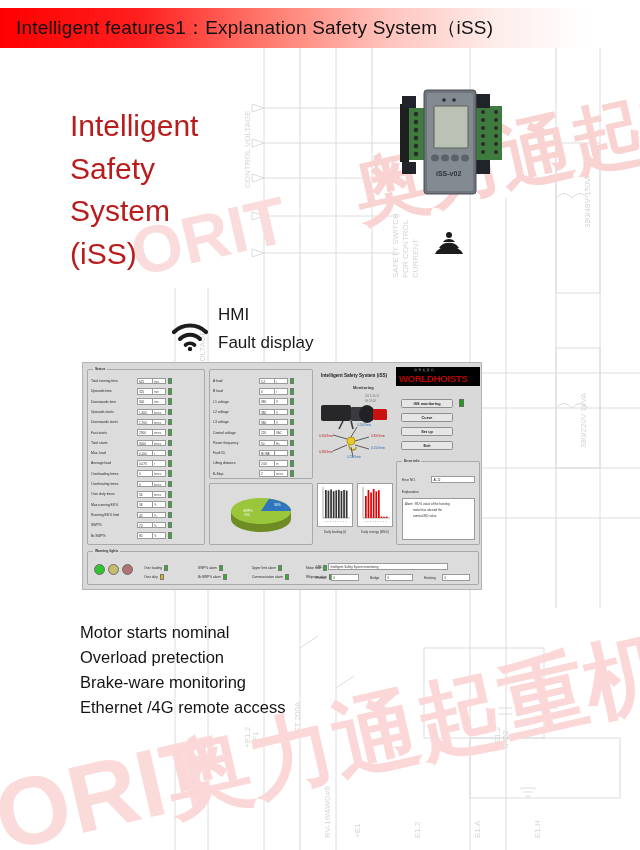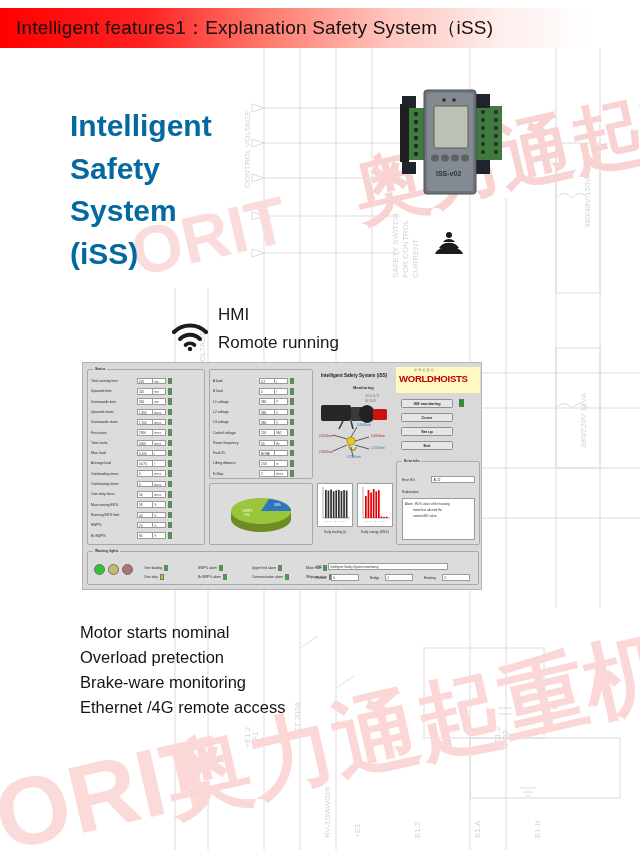--- a/index.html
+++ b/index.html
@@ -34,21 +34,21 @@
     pointer-events: none; white-space: nowrap; z-index: 1;
   }
   .wm1 { left: -6px; top: 690px; font-size: 96px; transform: rotate(-13deg); color: #fbdada; }
   .wm2 { left: 160px; top: 620px; font-size: 86px; transform: rotate(-13deg); color: #fbd7d7; }
   .wm3 { left: 350px; top: 48px; font-size: 74px; transform: rotate(-13deg); color: #f9d2d2; }
   .wm4 { left: 130px; top: 150px; font-size: 66px; transform: rotate(-13deg); color: #fbdcdc; }
 
   
   .hero {
     position: absolute; left: 70px; top: 105px; z-index: 4;
-    color: #0369a1; font-size: 30px; font-weight: bold; line-height: 1.42;
+    color: #b91c1c; font-size: 30px; font-weight: normal; line-height: 1.42;
   }
   .hero div { white-space: nowrap; }
 
   
   .device { position: absolute; left: 396px; top: 78px; width: 110px; height: 140px; z-index: 4; }
 
   
   .signal-ico { position: absolute; left: 432px; top: 230px; width: 34px; height: 26px; z-index: 4; }
 
   
@@ -80,21 +80,21 @@
     border-left: none; font-size: 3px; padding-left: 1px; line-height: 6.6px; color: #555; overflow: hidden; }
   .row .led { width: 4px; height: 6.6px; background: #2fb02f; border: .5px solid #777; margin-left: 2px; }
 
   .hmi-head-title {
     position: absolute; font-size: 4.6px; font-weight: bold; color: #1b1b1b; white-space: nowrap;
   }
   .hmi-head-sub { position: absolute; font-size: 4px; font-weight: bold; color: #333; white-space: nowrap; }
   .hmi-ts { position: absolute; font-size: 2.8px; color: #777; white-space: nowrap; }
 
   .brand-box {
-    position: absolute; left: 313px; top: 4px; width: 84px; height: 26px; background: #fef9c3;
+    position: absolute; left: 313px; top: 4px; width: 84px; height: 19px; background: #000000;
   }
   .brand-cn { position: absolute; left: 18px; top: 1px; font-size: 3.2px; color: #8a8a8a; letter-spacing: 1px; }
   .brand-main { position: absolute; left: 3px; top: 6px; font-size: 9.6px; font-weight: bold; color: #c00000;
     letter-spacing: -.3px; white-space: nowrap; }
 
   .hbtn {
     position: absolute; width: 52px; height: 9px; background: #e6e6e6; border: 1px solid #8f8f8f;
     border-radius: 1.5px; font-size: 3.8px; font-weight: bold; color: #222;
     display: flex; align-items: center; justify-content: center;
   }
@@ -267,21 +267,21 @@
 </svg>
 
 <div class="hmi-label">
   <svg class="wifi" viewBox="0 0 36 28">
     <path d="M 2 9 a 23 23 0 0 1 32 0" stroke="#1c1c1c" stroke-width="4.2" fill="none" stroke-linecap="round"></path>
     <path d="M 8 16 a 14 14 0 0 1 20 0" stroke="#1c1c1c" stroke-width="4" fill="none" stroke-linecap="round"></path>
     <path d="M 13.5 22 a 7 7 0 0 1 9 0" stroke="#1c1c1c" stroke-width="3.6" fill="none" stroke-linecap="round"></path>
     <circle cx="18" cy="26" r="2.2" fill="#1c1c1c"></circle>
   </svg>
   <div class="lt">HMI</div>
-  <div class="lb">Romote running</div>
+  <div class="lb">Fault display</div>
 </div>
 
 <div class="hmi">
 
   <div class="grp" style="left:4px; top:6px; width:118px; height:176px;">
     <div class="grp-title">Status</div>
   </div>
   <div id="left-rows">
       <div class="row" style="left: 8px; top: 14px;">
         <div class="lbl">Total running time</div>

